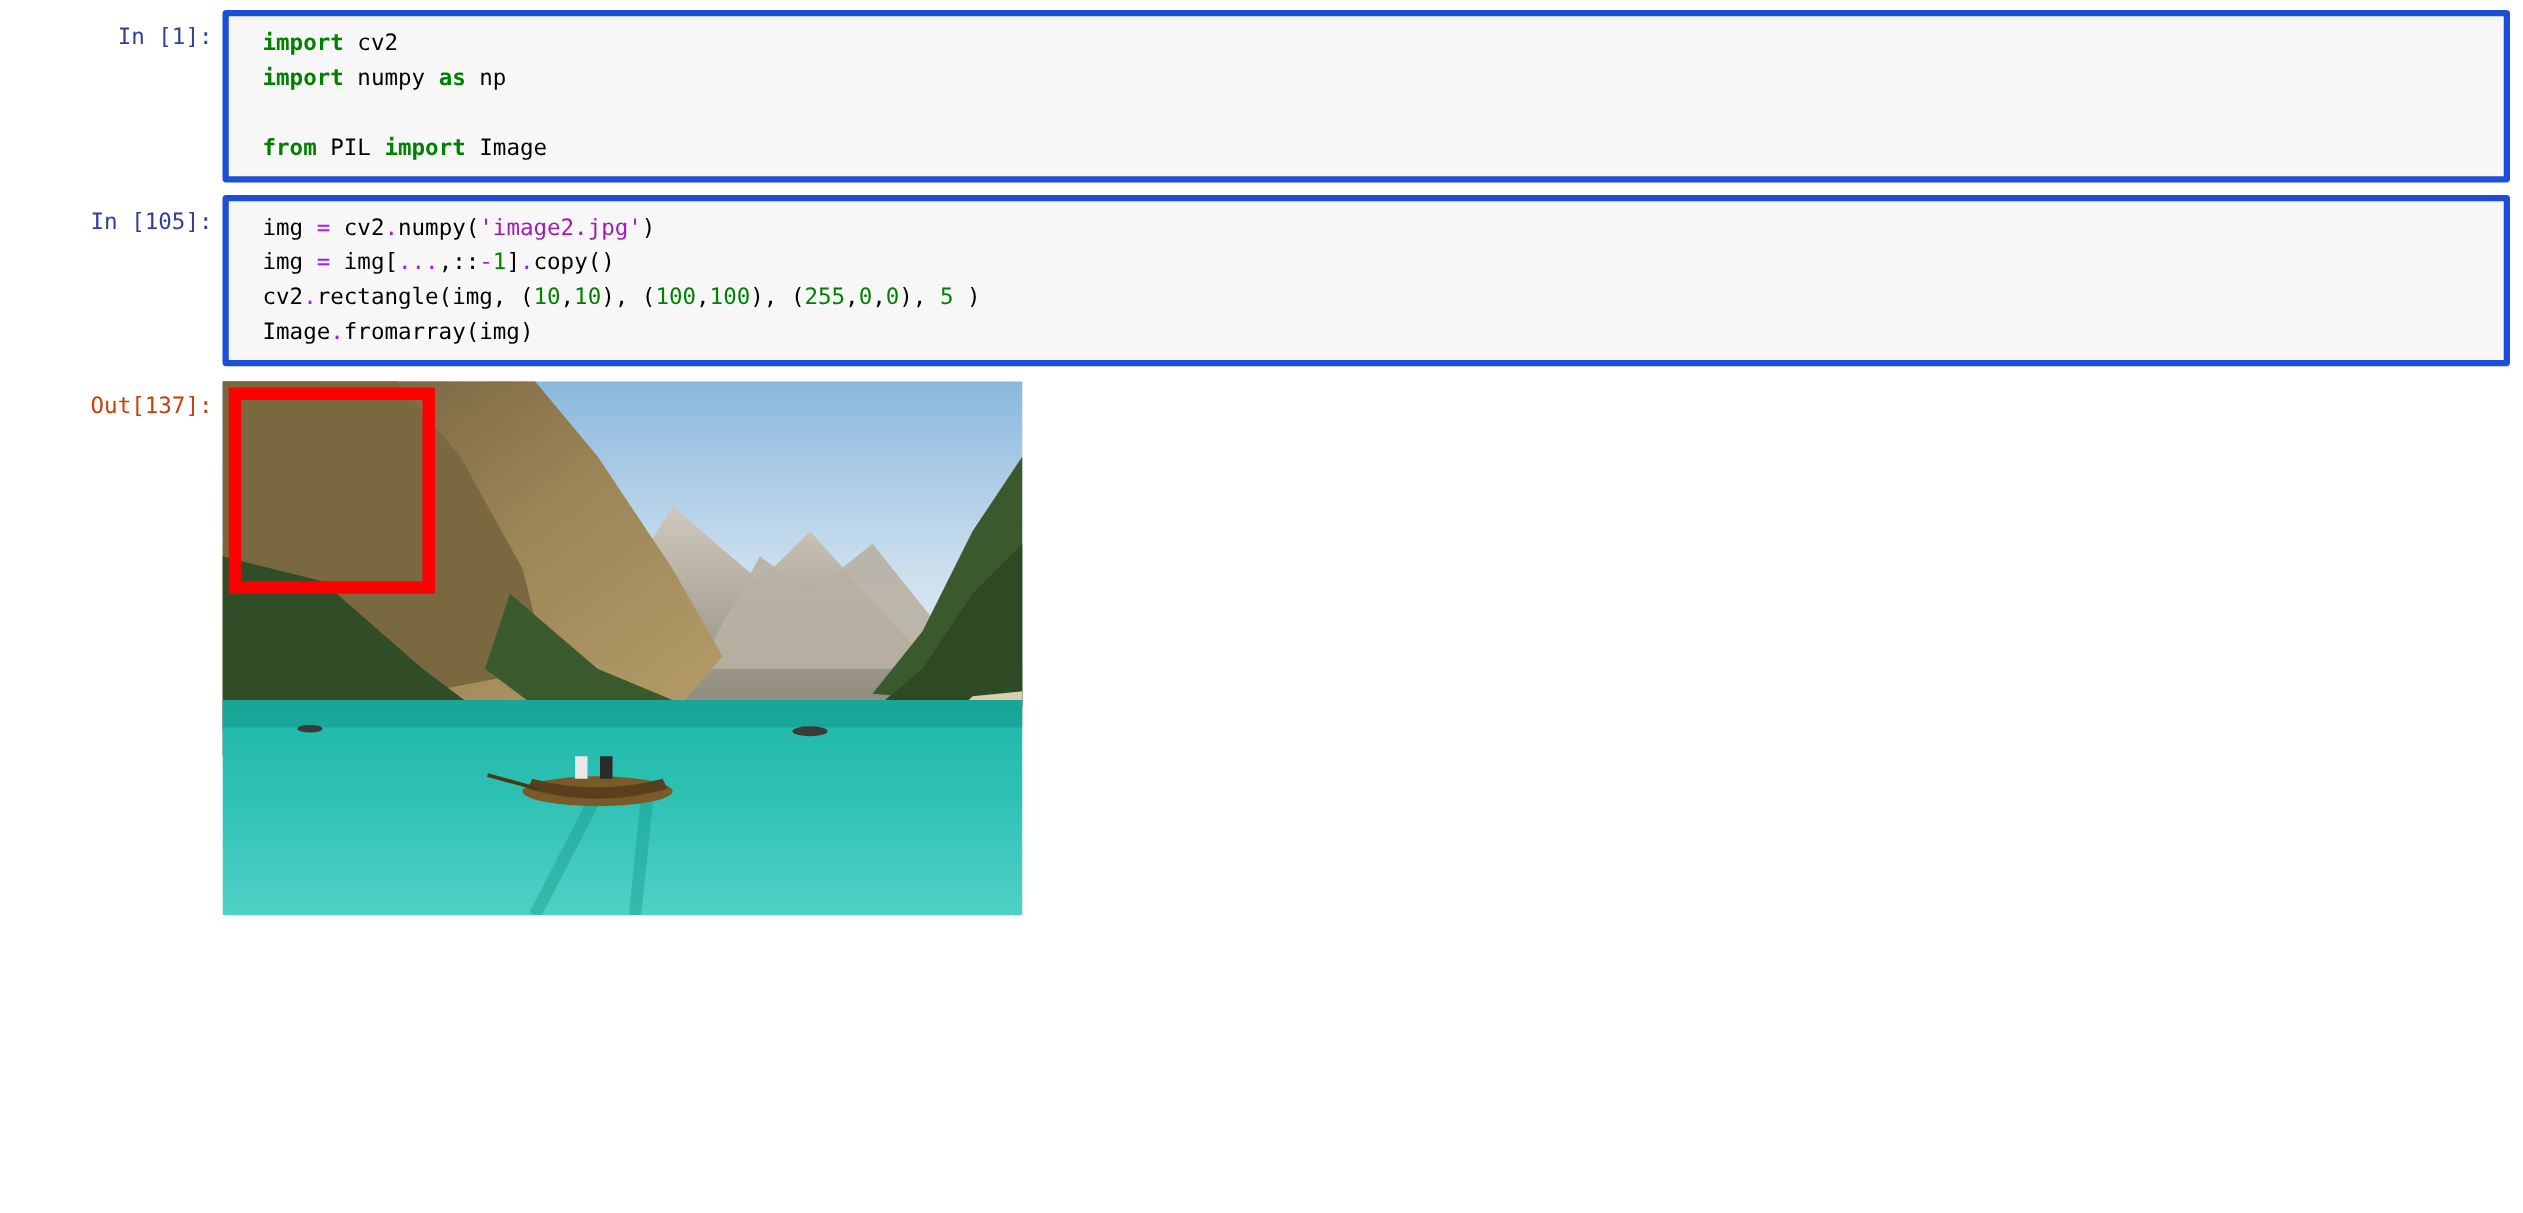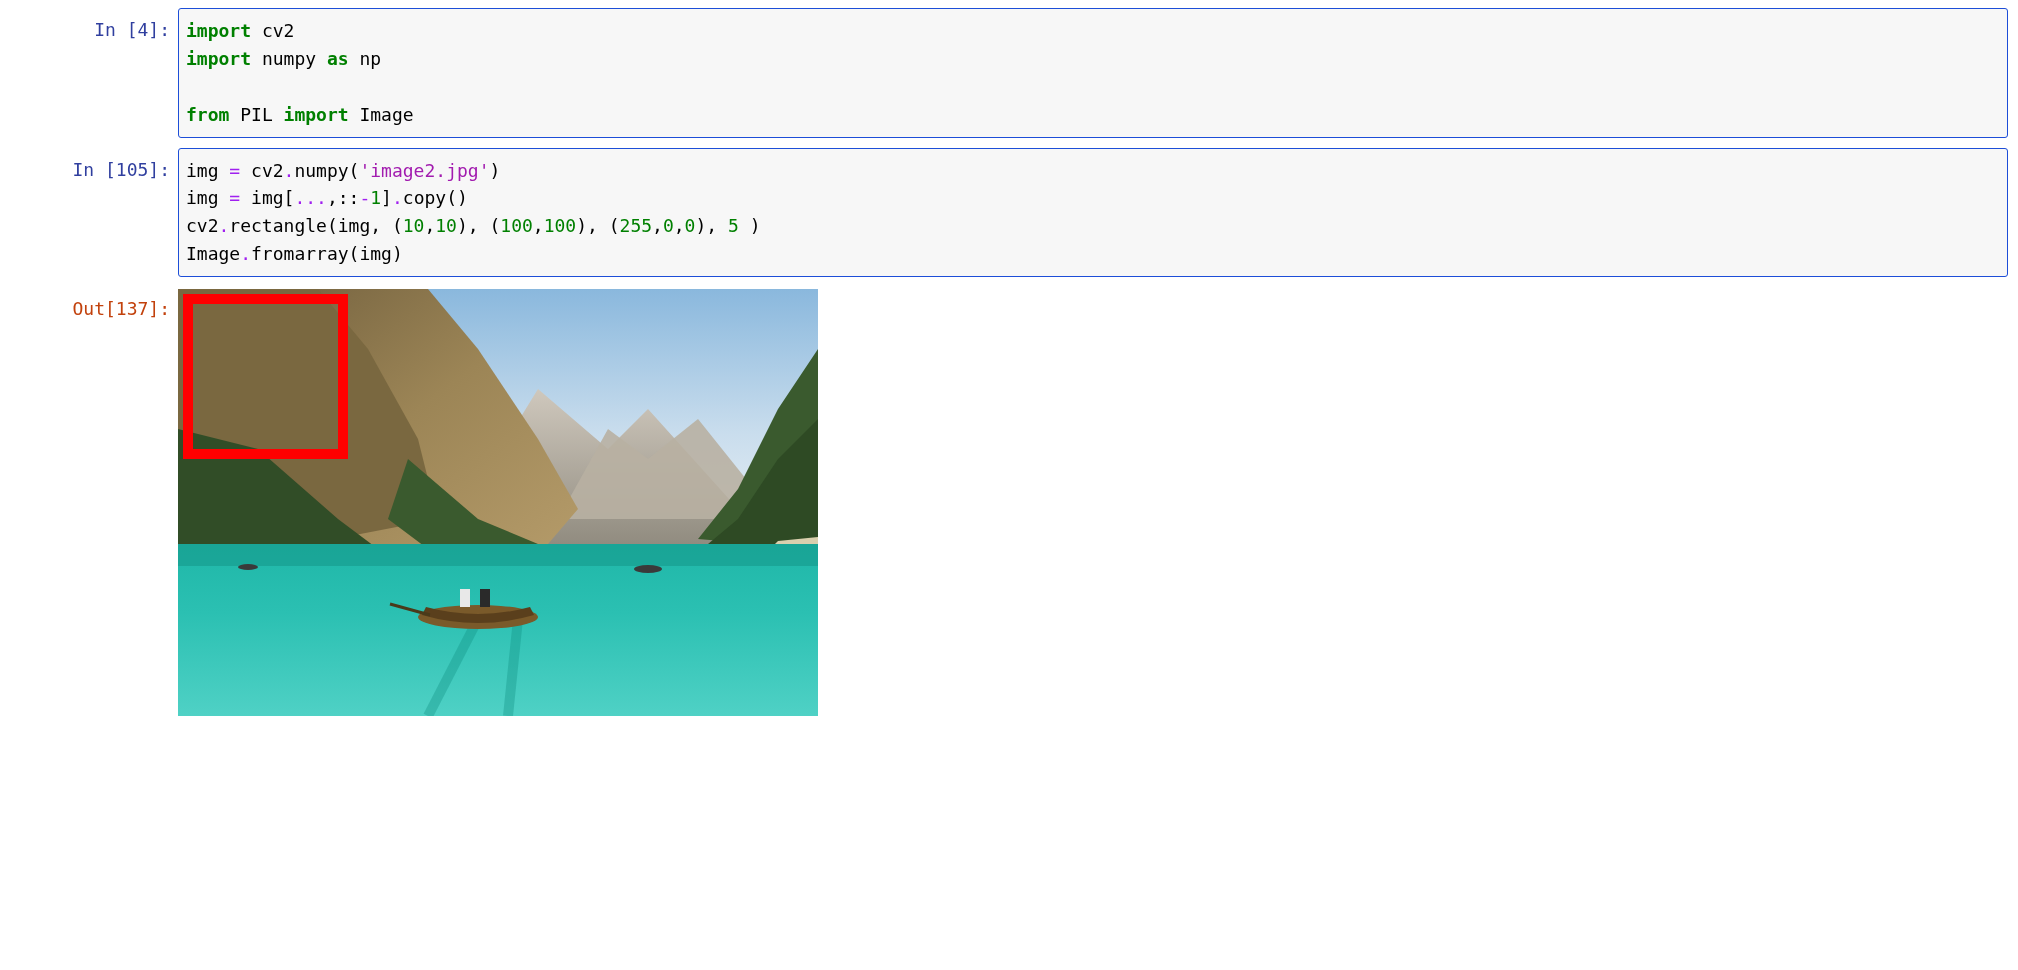--- a/index.html
+++ b/index.html
@@ -24,24 +24,24 @@
     padding:10px 8px 0 0;
     font-family:"Menlo","Consolas","DejaVu Sans Mono",monospace;
     font-size:18px;
     line-height:1.3;
     white-space:nowrap;
   }
   .prompt.in  { color:#303F9F; } 
   .prompt.out { color:#c2410c; } 
   .input-area{
     flex:1;
-    border:1px solid #1d4ed8;
+    border:5px solid #1d4ed8;
     border-radius:3px;
     background:#f7f7f7;
-    padding:8px 7px;
+    padding:8px 27px;
   }
   pre.code{
     margin:0;
     font-family:"Menlo","Consolas","DejaVu Sans Mono",monospace;
     font-size:18px;
     line-height:1.55;
     white-space:pre;
   }
   .tok-kw   { color:#008000; font-weight:bold; }
   .tok-str  { color:#a21caf; }
@@ -60,21 +60,21 @@
   .img-output svg{
     display:block;
   }
 </style>
 </head>
 <body>
 
 <div class="notebook">
 
   <div class="cell">
-    <div class="prompt in">In [4]:</div>
+    <div class="prompt in">In [1]:</div>
     <div class="input-area">
       <pre class="code" id="code-0"><span class="tok-kw">import</span><span> </span><span class="tok-name">cv2</span>
 <span class="tok-kw">import</span><span> </span><span class="tok-name">numpy</span><span> </span><span class="tok-kw">as</span><span> </span><span class="tok-name">np</span>
 
 <span class="tok-kw">from</span><span> </span><span class="tok-name">PIL</span><span> </span><span class="tok-kw">import</span><span> </span><span class="tok-name">Image</span></pre>
     </div>
   </div>
 
   <div class="cell">
     <div class="prompt in">In [105]:</div>

